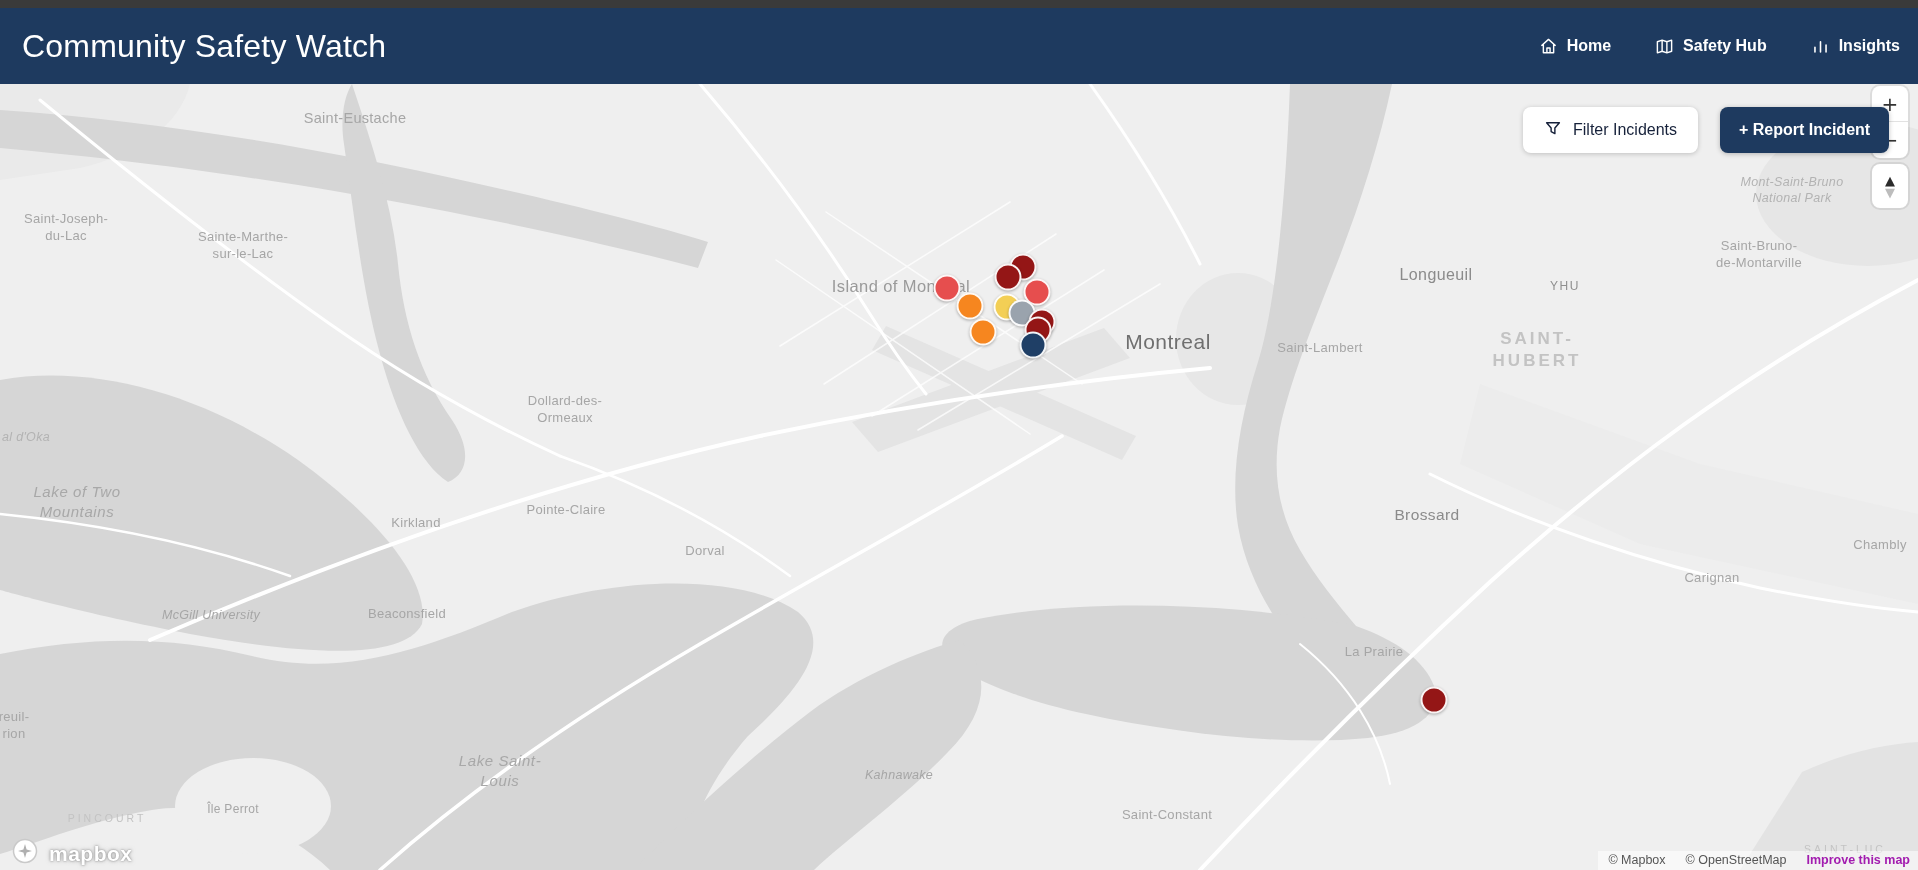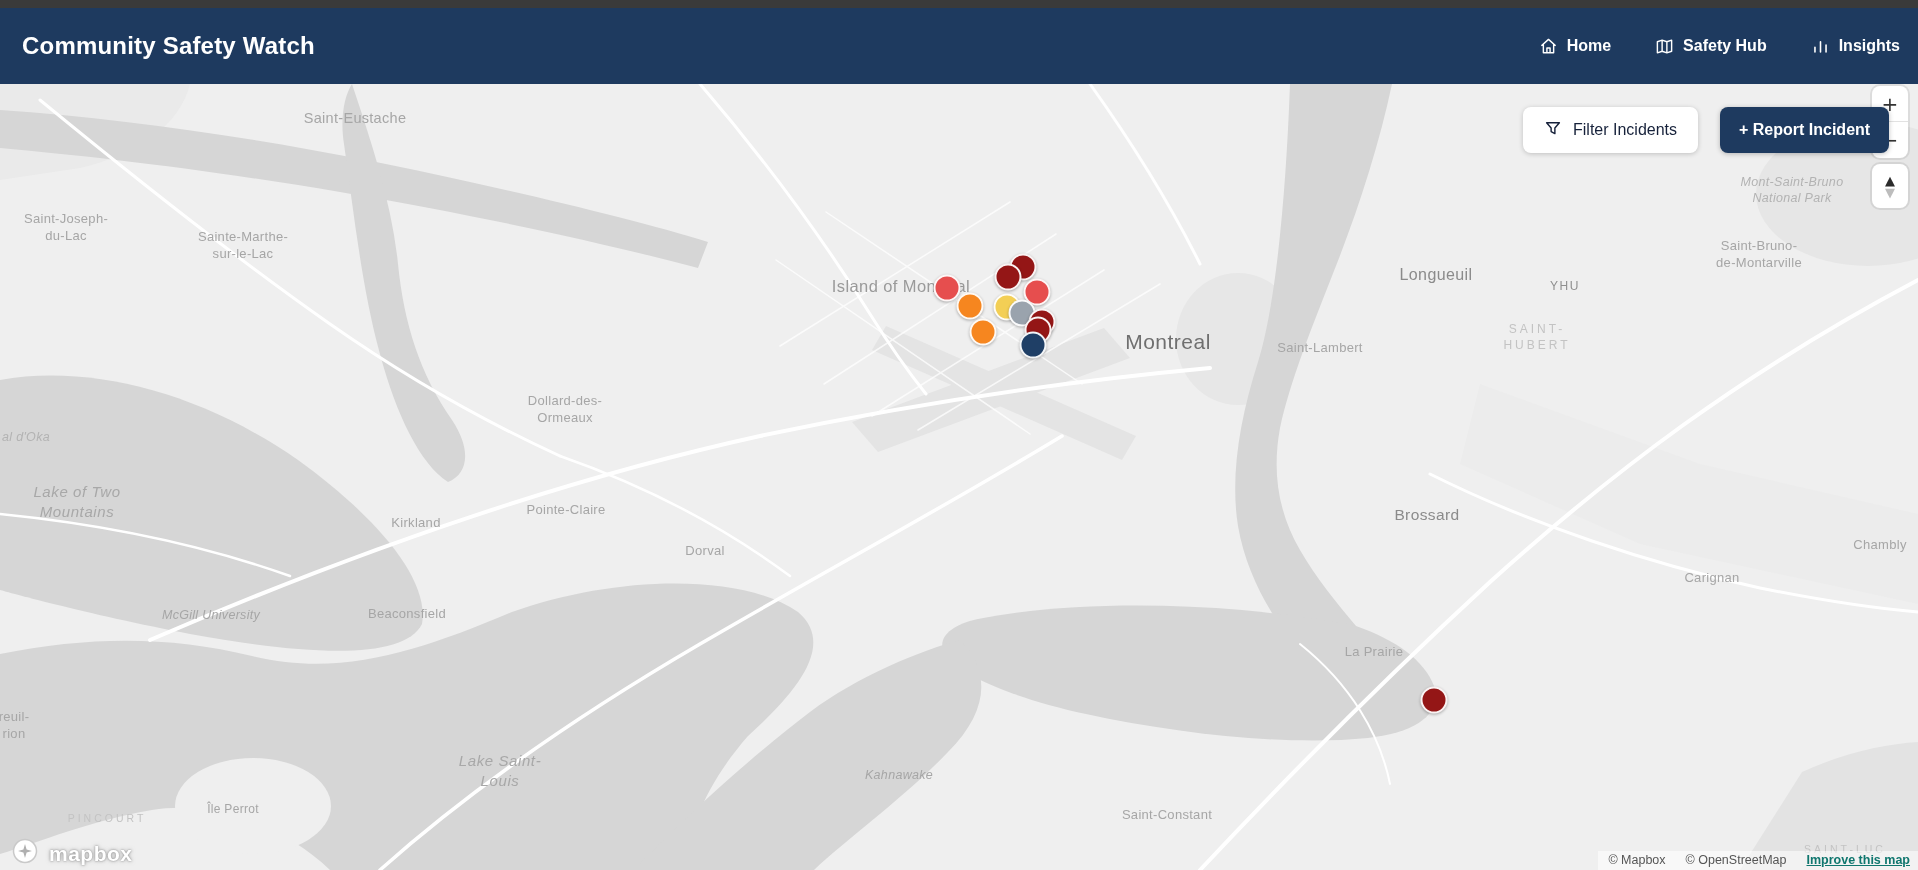--- a/index.html
+++ b/index.html
@@ -5,21 +5,21 @@
   * { margin:0; padding:0; box-sizing:border-box; }
   html,body { width:1918px; height:870px; overflow:hidden; background:#efefef;
               font-family:"Liberation Sans", sans-serif; }
 
   
   .topstrip { height:8px; background:#3a3a3a; }
 
   
   header { height:76px; background:#1e3a5f; display:flex; align-items:center;
            justify-content:space-between; padding:0 18px 0 22px; position:relative; z-index:20; }
-  .app-title { color:#ffffff; font-size:24px; font-weight:bold; letter-spacing:.2px; }
+  .app-title { color:#ffffff; font-size:32px; font-weight:normal; letter-spacing:.2px; }
   nav { display:flex; align-items:center; gap:44px; }
   .nav-item { display:flex; align-items:center; gap:9px; color:#ffffff; font-size:16px;
               font-weight:600; text-decoration:none; cursor:pointer; }
   .nav-item svg { display:block; }
   .signout { display:flex; align-items:center; gap:10px; color:#ffffff; font-size:16px;
              font-weight:600; background:#2e7d7e; border:none; border-radius:8px;
              padding:0 22px; height:50px; cursor:pointer; margin-left:6px; }
 
   
   .map { position:relative; width:1918px; height:786px; background:#efefef; overflow:hidden; }
@@ -76,21 +76,21 @@
 
   
   .logo { position:absolute; left:12px; top:754px; z-index:6; display:flex; align-items:center;
           gap:11px; cursor:pointer; }
   .logo span { color:#ffffff; font-size:21px; font-weight:600; letter-spacing:.5px;
                text-shadow:0 0 2px rgba(130,130,130,.9), 0 0 4px rgba(130,130,130,.6); }
   .attrib { position:absolute; right:0; bottom:0; z-index:6; height:19px;
             display:flex; align-items:center; gap:20px; padding:0 8px 2px 10px;
             background:rgba(255,255,255,.55); font-size:12.5px; }
   .attrib a { color:#555555; text-decoration:none; cursor:pointer; }
-  .attrib a.improve { color:#0f766e; font-weight:bold;text-decoration:underline; }
+  .attrib a.improve { color:#a21caf; font-weight:bold; }
 </style>
 </head>
 <body>
 
 <div class="topstrip"></div>
 
 <header style="background: rgb(30, 58, 95);">
   <h1 class="app-title">Community Safety Watch</h1>
   <nav>
     <a class="nav-item">
@@ -184,21 +184,21 @@
       </div>
       <div class="mlabel tier-city" style="left: 1168px; top: 258px; font-size: 21px;">
         <div>Montreal</div>
       </div>
       <div class="mlabel tier-city2" style="left: 1436px; top: 191px; font-size: 16px;">
         <div>Longueuil</div>
       </div>
       <div class="mlabel tier-poi" style="left: 1565px; top: 203px; font-size: 12px;">
         <div>YHU</div>
       </div>
-      <div class="mlabel tier-district" style="left: 1537px; top: 254px; font-size: 12px;">
+      <div class="mlabel tier-district" style="left: 1537px; top: 266px; font-size: 17px; font-weight: bold;">
         <div>SAINT-</div>
         <div>HUBERT</div>
       </div>
       <div class="mlabel tier-town" style="left: 1320px; top: 264px; font-size: 13px;">
         <div>Saint-Lambert</div>
       </div>
       <div class="mlabel tier-park it" style="left: 1792px; top: 106px; font-size: 12.5px;">
         <div>Mont-Saint-Bruno</div>
         <div>National Park</div>
       </div>

